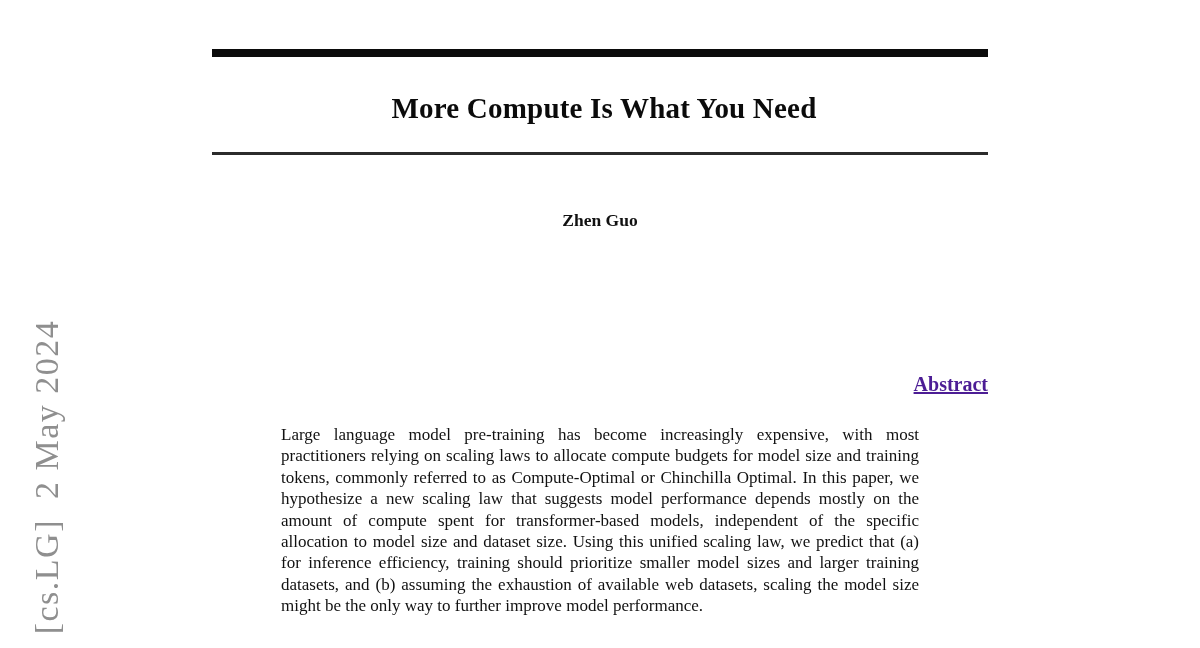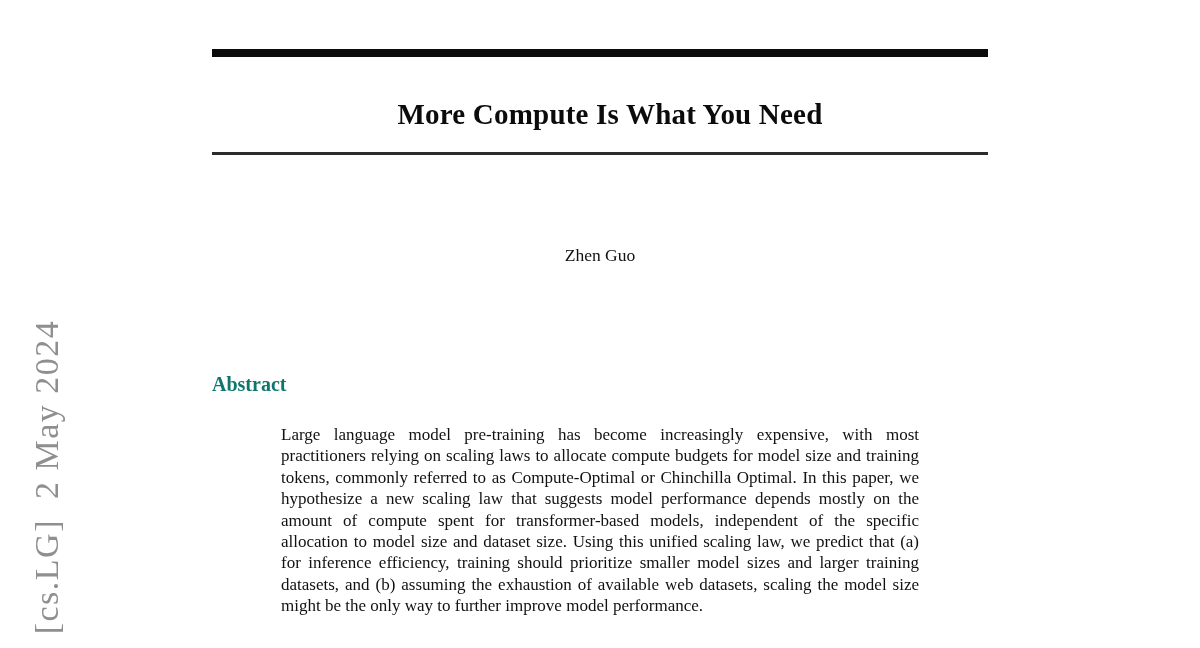--- a/index.html
+++ b/index.html
@@ -47,38 +47,38 @@
     position: absolute;
     left: 212px;
     top: 210px;
     width: 776px;
     text-align: center;
     font-size: 17.5px;
     line-height: 21.3px;
     color: #111111;
   }
   .author-name {
-    font-weight: normal;
-    margin-top: 35px;
+    font-weight: bold;
   }
   .author-email {
     font-family: "Liberation Mono", "DejaVu Sans Mono", monospace;
     font-size: 15.5px;
     margin-top: 3px;
     letter-spacing: 0.5px;
   }
   .abstract-heading {
     position: absolute;
     left: 212px;
     top: 373px;
     width: 776px;
-    text-align: left;
+    text-align: right;
     font-size: 20px;
     font-weight: bold;
-    color: #0f766e;
+    color: #4c1d95;
+    text-decoration: underline;
   }
   .abstract-body {
     position: absolute;
     left: 281px;
     top: 424px;
     width: 638px;
     font-size: 17px;
     line-height: 21.4px;
     text-align: justify;
     color: #111111;
@@ -96,21 +96,21 @@
 </style>
 </head>
 <body>
 
 <div class="page">
 
   <div class="arxiv-watermark" style="color: rgb(143, 143, 143);">[cs.LG]  2 May 2024</div>
 
   <div class="rule-thick"></div>
 
-  <h1 class="paper-title" style="margin:10px;">More Compute Is What You Need</h1>
+  <h1 class="paper-title" style="margin:4px;">More Compute Is What You Need</h1>
 
   <div class="rule-thin"></div>
 
   <div class="author-block">
     <div class="author-name">Zhen Guo</div>
   </div>
 
   <div class="abstract-heading">Abstract</div>
 
   <div class="abstract-body">Large language model pre-training has become increasingly expensive, with most practitioners relying on scaling laws to allocate compute budgets for model size and training tokens, commonly referred to as Compute-Optimal or Chinchilla Optimal. In this paper, we hypothesize a new scaling law that suggests model performance depends mostly on the amount of compute spent for transformer-based models, independent of the specific allocation to model size and dataset size. Using this unified scaling law, we predict that (a) for inference efficiency, training should prioritize smaller model sizes and larger training datasets, and (b) assuming the exhaustion of available web datasets, scaling the model size might be the only way to further improve model performance.</div>

